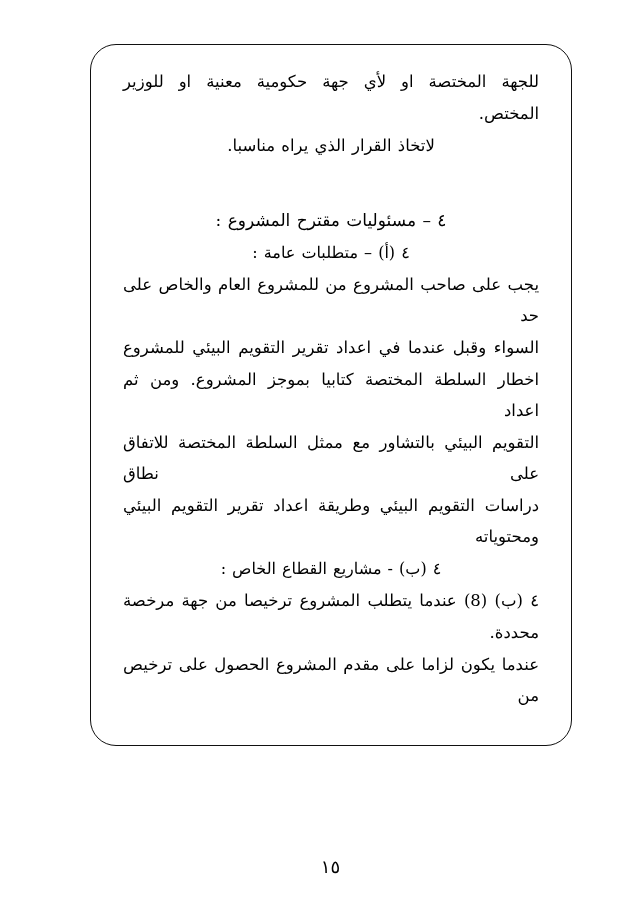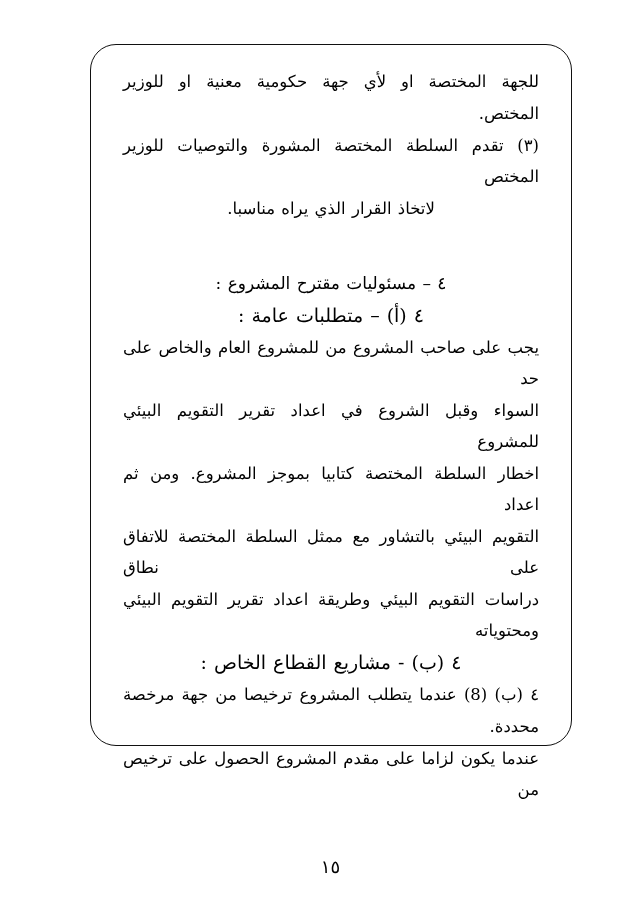--- a/index.html
+++ b/index.html
@@ -64,21 +64,21 @@
   }
   p.heading {
     text-align: center;
     text-align-last: center;
     font-size: 17px;
     margin-top: 44px;
   }
   p.sub-heading {
     text-align: left;
     text-align-last: center;
-    font-size: 19px;
+    font-size: 16px;
   }
   .page-number {
     position: absolute;
     top: 856px;
     left: 0;
     width: 635px;
     text-align: center;
     font-size: 18px;
     font-family: "DejaVu Serif", "Liberation Serif", serif;
   }
@@ -86,26 +86,25 @@
 </head>
 <body>
 
 <div class="page">
 
   <div class="text-frame"></div>
 
   <div class="content">
     <p class="justify">للجهة المختصة او لأي جهة حكومية معنية او للوزير</p>
     <p class="right">المختص.</p>
-    <p class="justify">(٣) تقدم السلطة المختصة المشورة والتوصيات للوزير المختص</p>
     <p class="center">لاتخاذ القرار الذي يراه مناسبا.</p>
     <p class="heading">٤ – مسئوليات مقترح المشروع :</p>
     <p class="sub-heading">٤ (أ)  –  متطلبات عامة :</p>
     <p class="justify">يجب على صاحب المشروع من للمشروع العام والخاص على حد</p>
-    <p class="justify">السواء وقبل الشروع في اعداد تقرير التقويم البيئي للمشروع</p>
+    <p class="justify">السواء وقبل عندما في اعداد تقرير التقويم البيئي للمشروع</p>
     <p class="justify">اخطار السلطة المختصة كتابيا بموجز المشروع. ومن ثم اعداد</p>
     <p class="justify">التقويم البيئي بالتشاور مع ممثل السلطة المختصة للاتفاق على نطاق</p>
     <p class="justify">دراسات التقويم البيئي وطريقة اعداد تقرير التقويم البيئي ومحتوياته</p>
     <p class="sub-heading">٤ (ب) - مشاريع القطاع الخاص :</p>
     <p class="justify">٤ (ب) (8) عندما يتطلب المشروع ترخيصا من جهة مرخصة</p>
     <p class="right">محددة.</p>
     <p class="justify">عندما يكون لزاما على مقدم المشروع الحصول على ترخيص من</p>
 
   </div>
 

